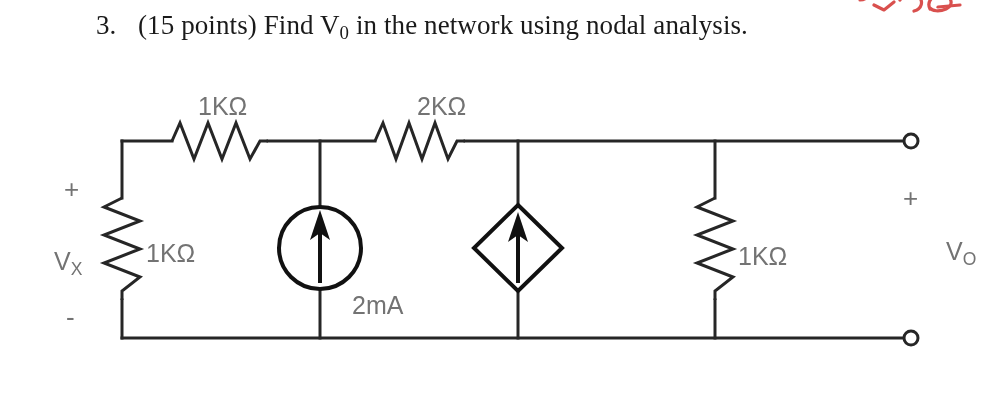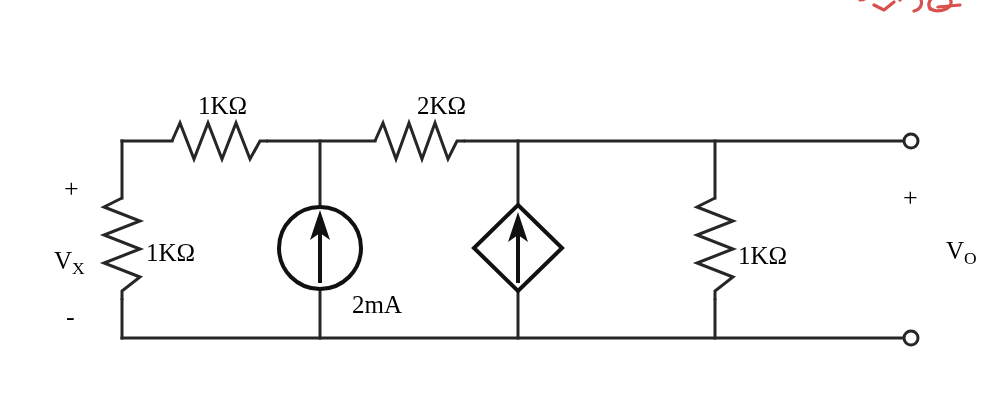--- a/index.html
+++ b/index.html
@@ -52,36 +52,39 @@
   
   #circuit {
     position: absolute;
     left: 0;
     top: 0;
     width: 1002px;
     height: 404px;
   }
   .clabel {
     position: absolute;
-    font-family: Liberation Serif, serif;
+    font-family: Liberation Sans, sans-serif;
     font-size: 25px;
     line-height: 26px;
     white-space: nowrap;
-    color: #000000;
+    color: #737373;
   }
   .clabel.small-sign {
     font-size: 26px;
     font-weight: 500;
   }
 </style>
 </head>
 <body>
 
 <div id="page">
 
+  <div id="question-line">
+    <span class="qnum">3.</span><span>(15 points)</span><span>&nbsp;</span><span>Find V</span><span class="sub">0</span><span> in the network using nodal analysis.</span>
+  </div>
 
   <svg id="red-annotation" viewBox="0 0 160 44" xmlns="http://www.w3.org/2000/svg">
     <g fill="none" stroke="#d9504e" stroke-width="3.2" stroke-linecap="round" stroke-linejoin="round">
       <path d="M8 8 C 14 3, 26 3, 30 9 C 33 14, 28 19, 22 19"></path>
       <path d="M36 24 L 46 29 L 56 21"></path>
       <path d="M62 19 C 66 12, 74 10, 80 15 C 86 20, 84 28, 76 30"></path>
       <path d="M92 28 C 88 20, 96 12, 106 14 C 114 16, 116 24, 108 28 C 101 31, 94 30, 92 27"></path>
       <path d="M100 26 L 122 24"></path>
       <path d="M116 14 C 126 8, 140 10, 146 16"></path>
     </g>

